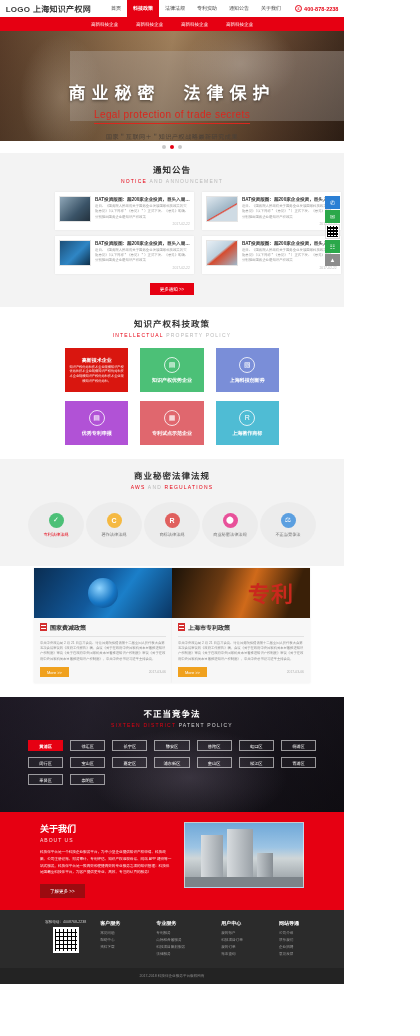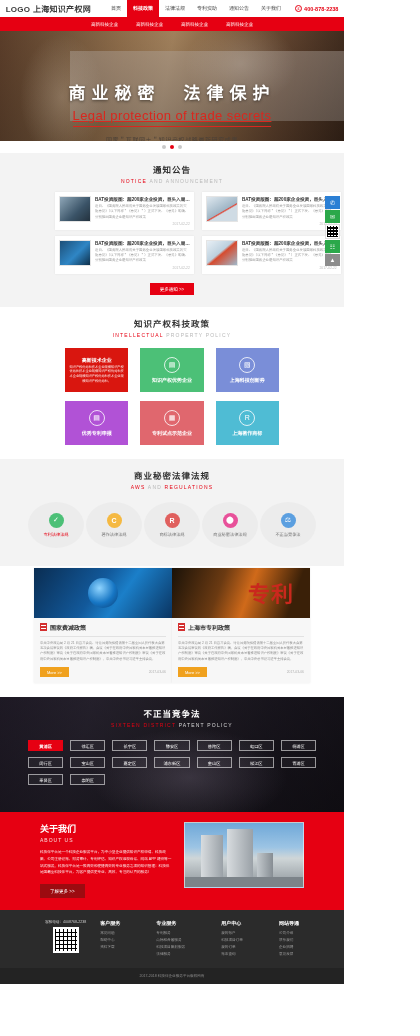--- a/index.html
+++ b/index.html
@@ -33,22 +33,22 @@
       radial-gradient(ellipse 80px 60px at 70% 30%, rgba(255,255,255,.18), transparent 70%),
       radial-gradient(ellipse 60px 90px at 18% 60%, rgba(255,240,220,.22), transparent 70%),
       linear-gradient(180deg, rgba(40,22,12,.25), rgba(20,10,5,.40));
   }
   .hero-shade { position:absolute; left:70px; top:20px; width:280px; height:70px;
     background:rgba(230,225,218,.42); filter:blur(.3px); }
   .hero-inner { position:absolute; inset:0; z-index:3; display:flex; flex-direction:column;
     align-items:center; justify-content:space-between; gap:4px;margin-top:48px; }
   .hero-t1 { font-size:17px; font-weight:bold; color:#fff; letter-spacing:6px;
     text-shadow:0 1px 3px rgba(0,0,0,.5); }
-  .hero-t2 { font-size:13px; color:#d9271e; letter-spacing:.4px; font-weight:500;
-    padding-bottom:3px; border-bottom:1px solid #d9271e;text-decoration:underline; }
+  .hero-t2 { font-size:10px; color:#d9271e; letter-spacing:.4px; font-weight:500;
+    padding-bottom:3px; border-bottom:1px solid #d9271e; }
   .hero-t3 { font-size:6px; color:#4a4038; margin-top:4px; letter-spacing:.6px; }
 
   
   .dots { height:12px; background:#fff; display:flex; align-items:center; justify-content:center; gap:4px; }
   .dot { width:4px; height:4px; border-radius:50%; background:#c9c9c9; }
   .dot.on { background:#e60012; }
 
   
   .sec-head { text-align:center; padding:10px 0 8px; }
   .sec-cn { font-size:8.5px; font-weight:bold; color:#333; letter-spacing:1px; }

